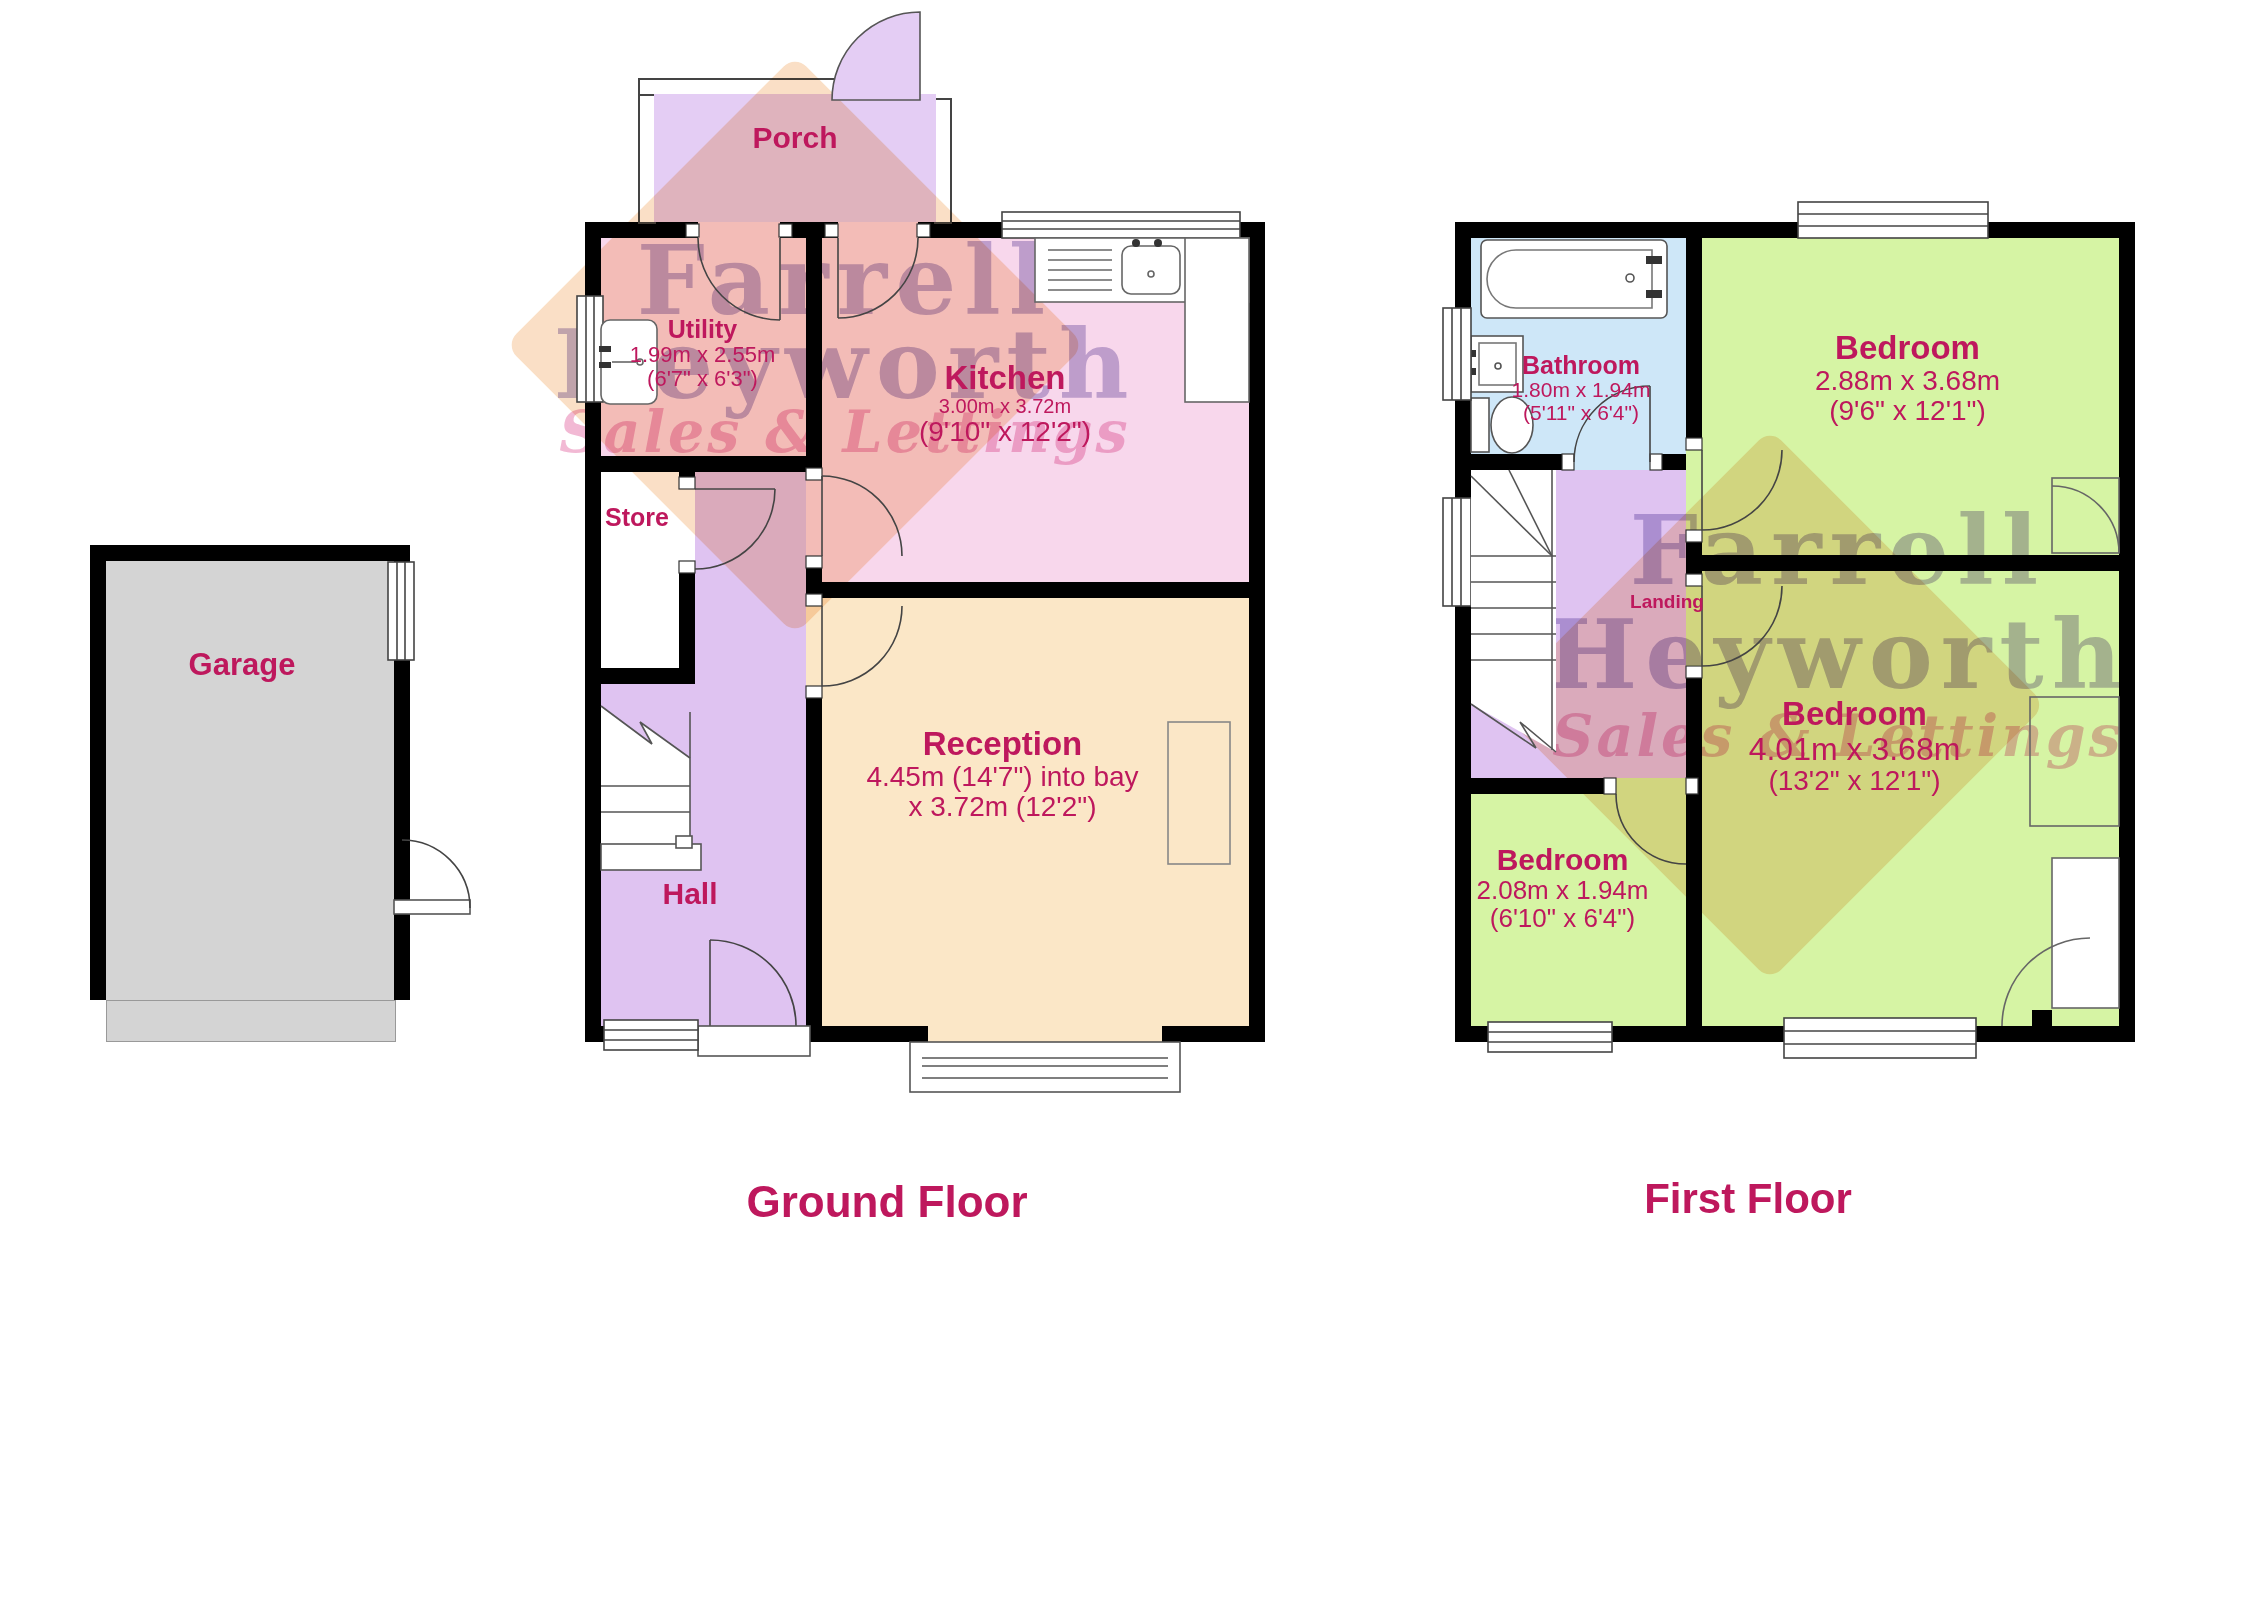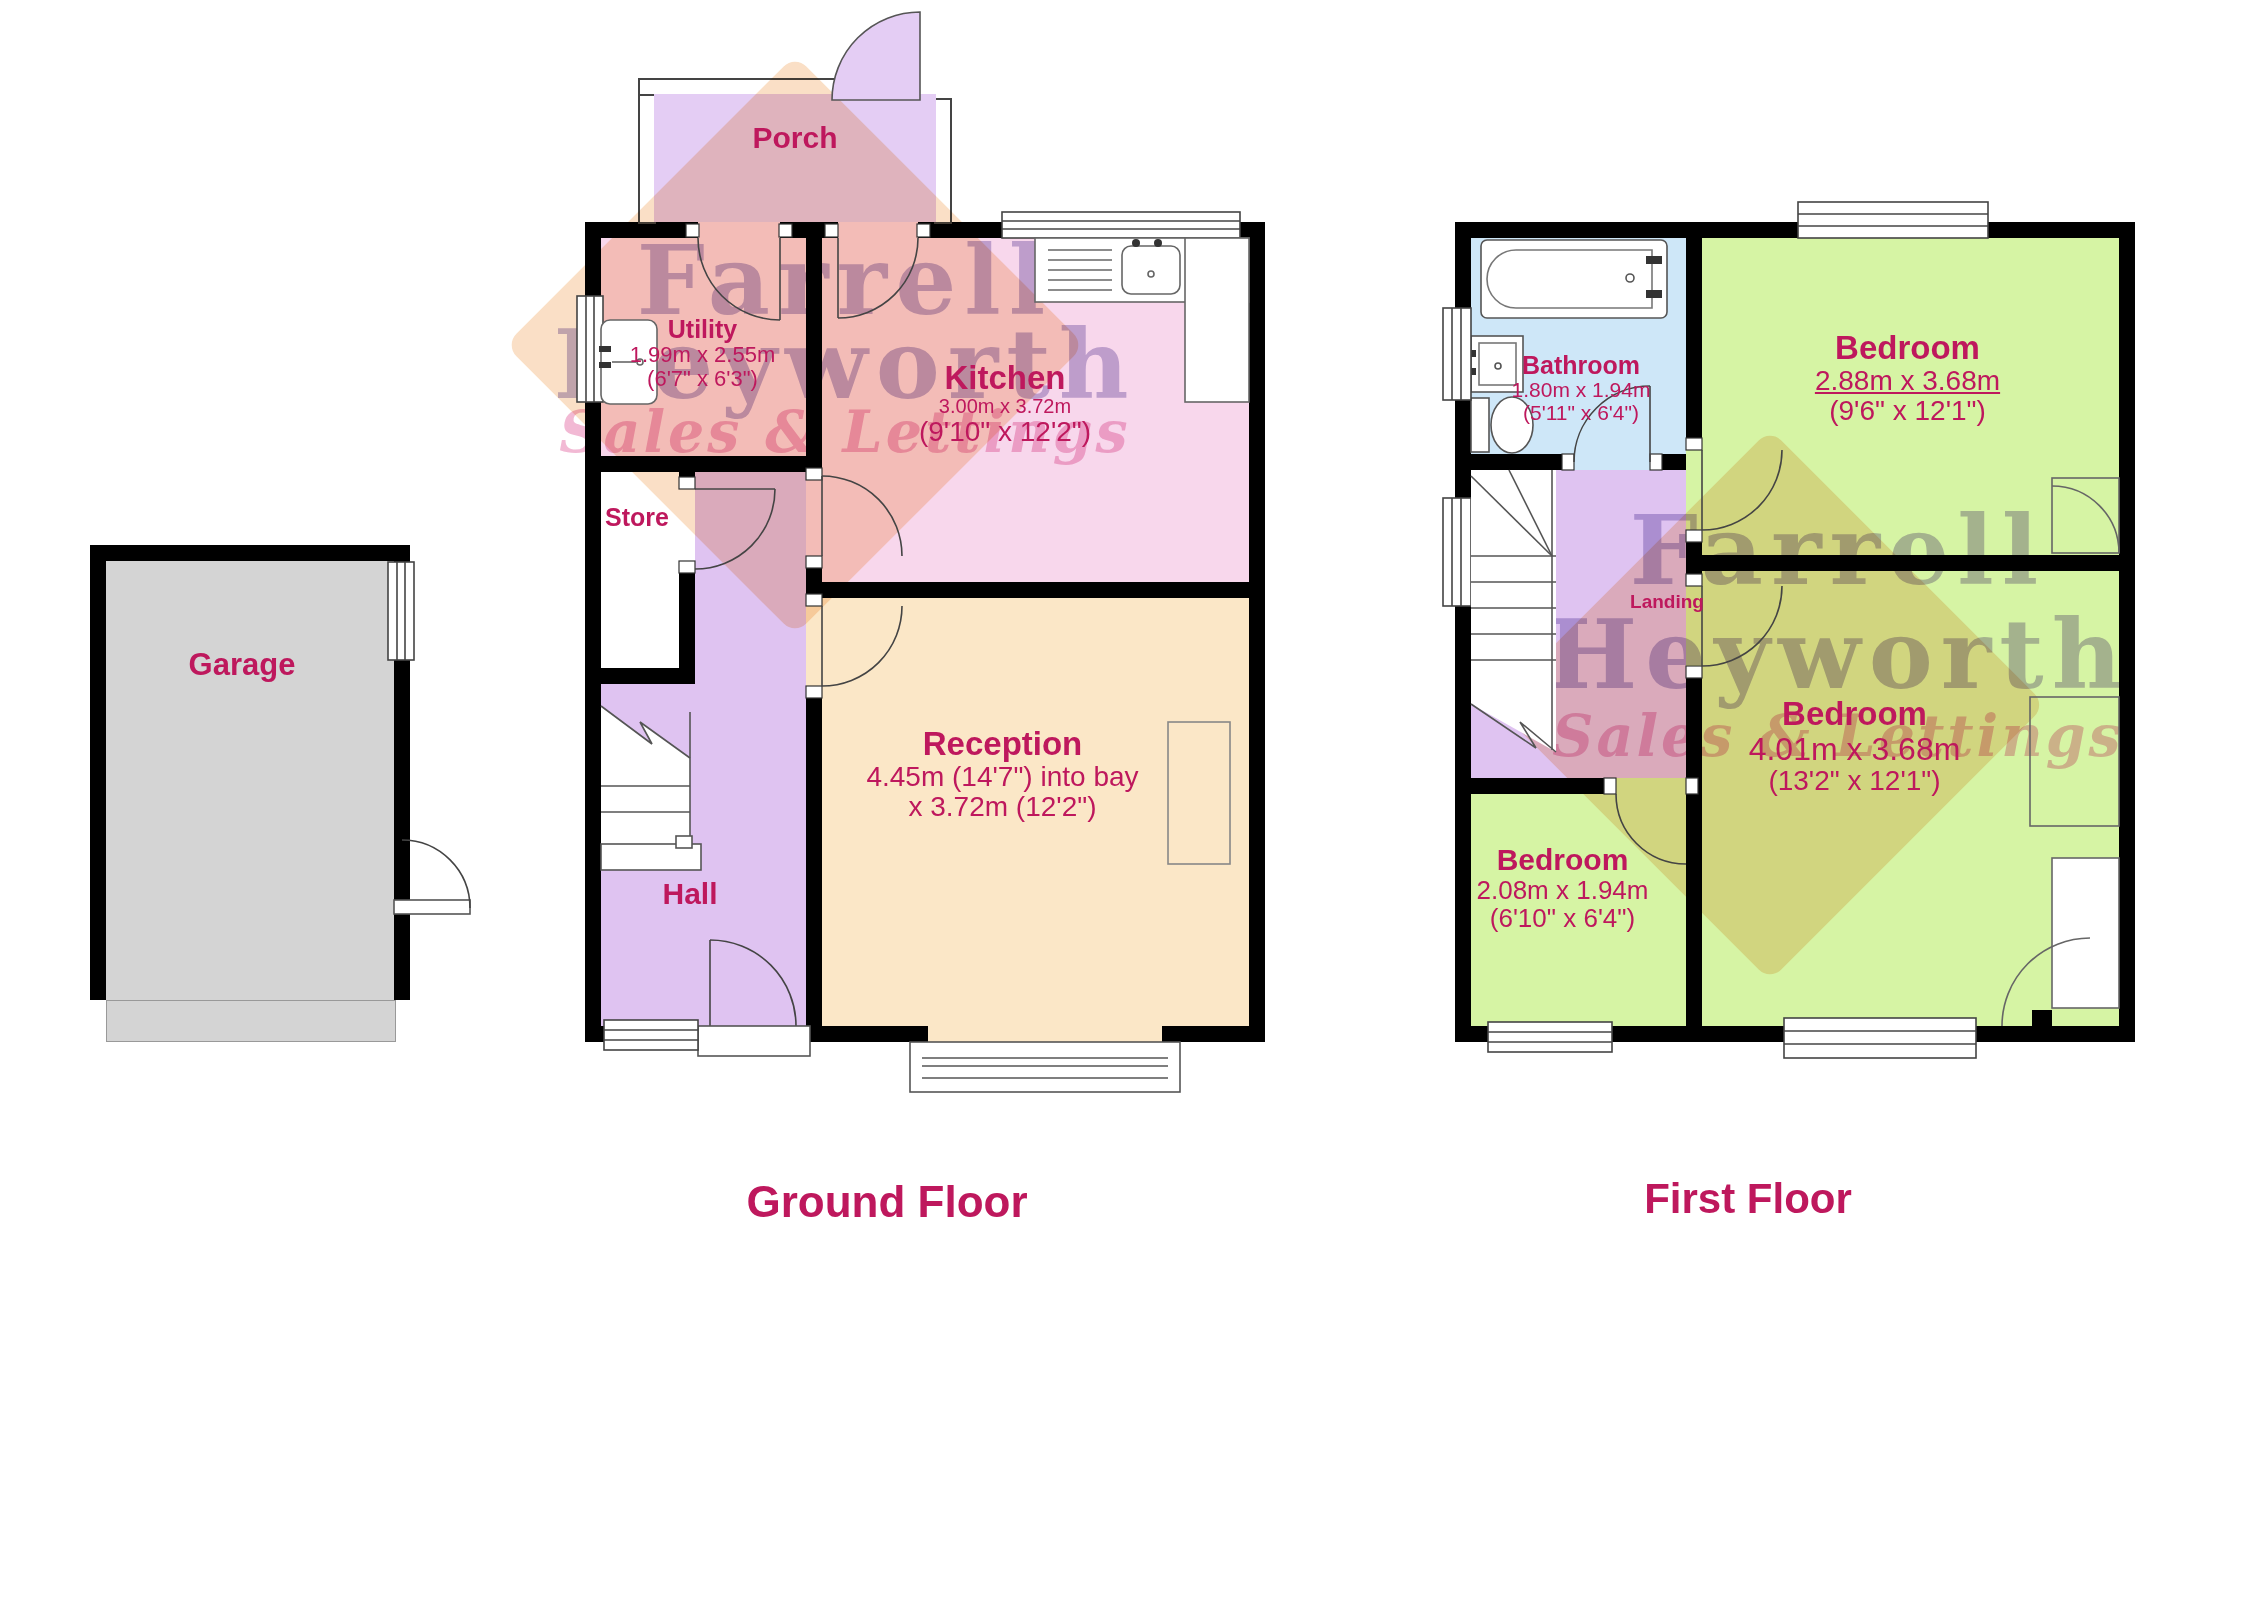--- a/index.html
+++ b/index.html
@@ -291,21 +291,21 @@
   </div>
 
   <div class="label" style="left:1481px;top:352px;width:200px;">
     <span class="nm" style="font-size:25px;">Bathroom</span>
     <span class="dm" style="font-size:21px;">1.80m x 1.94m</span>
     <span class="dm" style="font-size:21px;">(5'11" x 6'4")</span>
   </div>
 
   <div class="label" style="left:1785px;top:330px;width:245px;">
     <span class="nm" style="font-size:33px;">Bedroom</span>
-    <span class="dm" style="font-size:28px;text-decoration:underline;">2.88m x 3.68m</span>
+    <span class="dm" style="font-size:28px;">2.88m x 3.68m</span>
     <span class="dm" style="font-size:28px;">(9'6" x 12'1")</span>
   </div>
 
   <div class="label" style="left:1577px;top:592px;width:180px;font-size:19px;font-weight:bold;">
     <span class="nm">Landing</span>
   </div>
 
   <div class="label" style="left:1732px;top:696px;width:245px;">
     <span class="nm" style="font-size:33px;">Bedroom</span>
     <span class="dm" style="font-size:32px;">4.01m x 3.68m</span>

